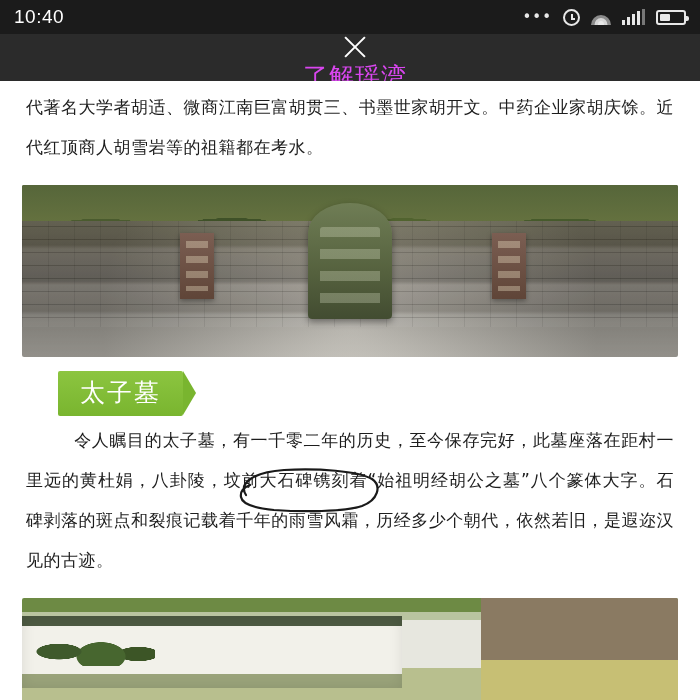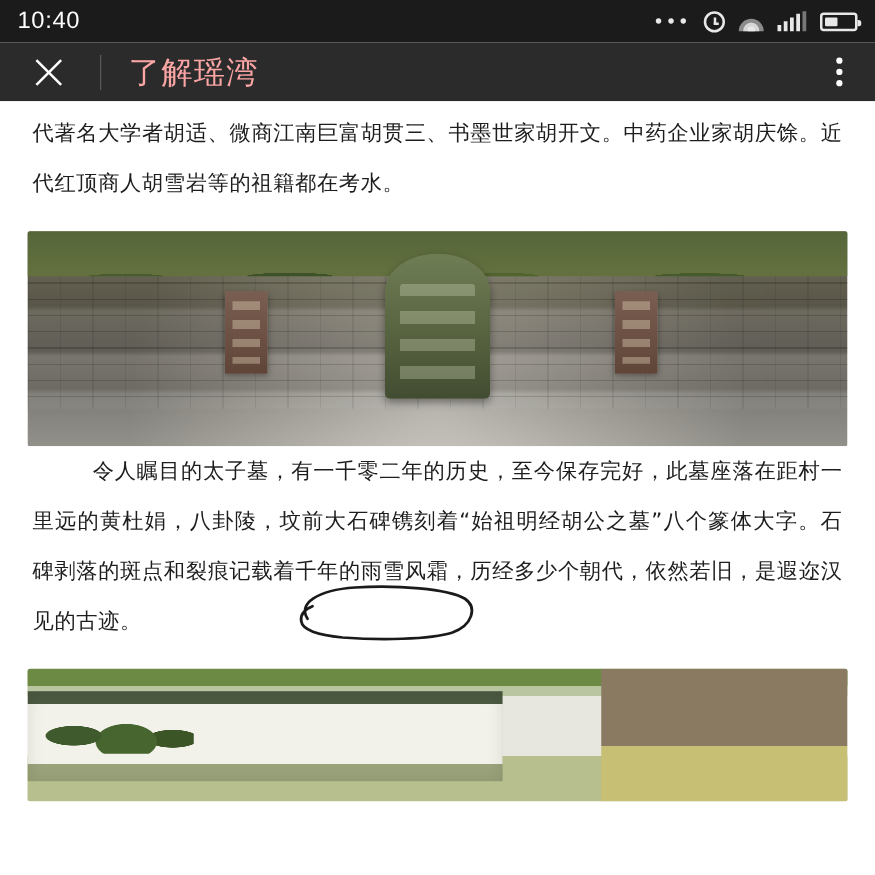--- a/index.html
+++ b/index.html
@@ -125,23 +125,24 @@
     border-radius: 1px;
     display: block;
   }
 
   
   .titlebar {
     height: 47px;
     background: #2b2b2b;
     display: flex;
     align-items: center;
-    color: #fca5a5;
+    color: #d946ef;
     box-sizing: border-box;
     padding: 0 16px 0 26px;
+    flex-direction: column;
   }
   .close-x {
     width: 26px; height: 26px;
     position: relative;
     flex: 0 0 auto;
     cursor: pointer;
   }
   .close-x::before, .close-x::after {
     content: "";
     position: absolute;
@@ -407,20 +408,23 @@
 
     <div class="para top">代著名大学者胡适、微商江南巨富胡贯三、书墨世家胡开文。中药企业家胡庆馀。近代红顶商人胡雪岩等的祖籍都在考水。</div>
 
     <div class="photo tomb">
       <div class="treeline"></div>
       <div class="side-stele left"></div>
       <div class="stele"></div>
       <div class="side-stele right"></div>
     </div>
 
+    <div class="tag-row">
+      <span class="tag">太子墓</span>
+    </div>
 
     <div class="para"><span class="indent"></span><span>令人瞩目的太子墓，有一千零二年的历史，至今保存完好，此墓座落在距村一里远的黄杜娟，八卦陵，坟前大石碑镌刻着“始祖明经胡公之墓”八个篆体大字。石碑剥落的斑点和裂痕记载着千年的雨雪风霜，历经多少个朝代，依然若旧，是遐迩汉见的古迹。</span></div>
 
     <svg class="annot-circle" viewBox="0 0 150 46">
       <path d="M14,28 C6,16 22,5 52,3 C86,1 126,4 140,12 C150,19 146,33 130,39 C112,45 70,45 42,43 C22,41 10,37 9,30 C8,24 13,20 18,18" fill="none" stroke="#1a1a1a" stroke-width="2.2" stroke-linecap="round"></path>
     </svg>
 
     <div class="photo village">
 
       <div class="village-trees"></div>

